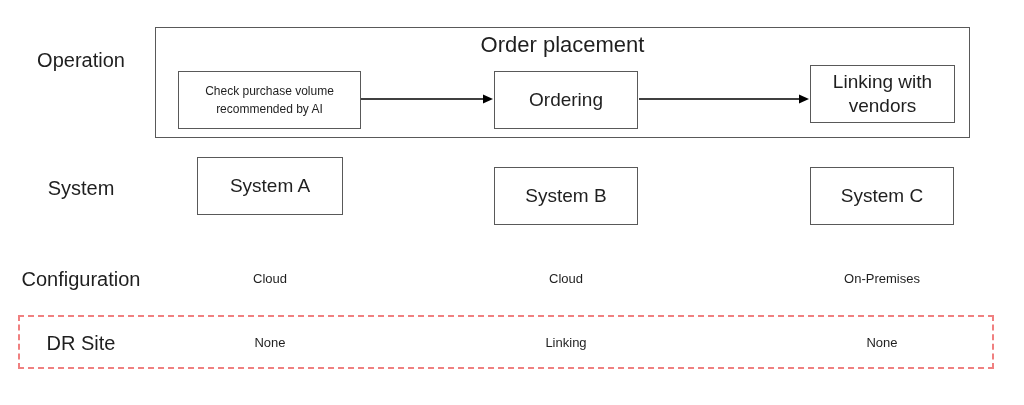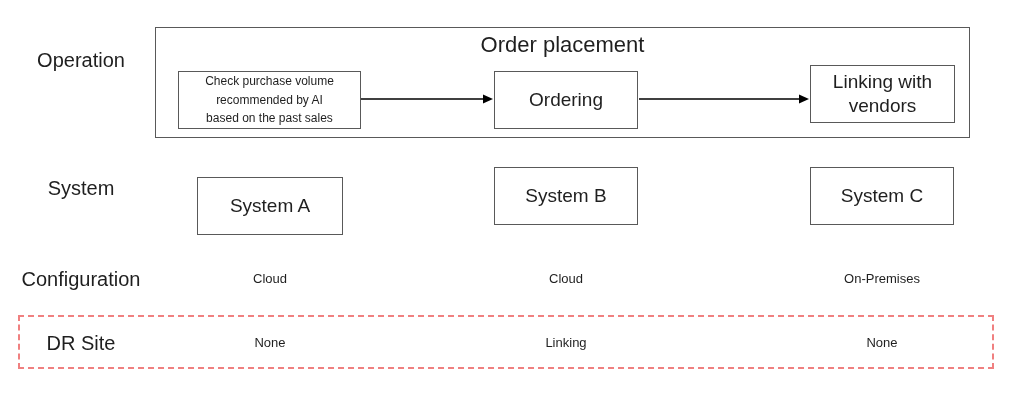--- a/index.html
+++ b/index.html
@@ -57,21 +57,20 @@
   <div class="rowlabel" style="top:268px">Configuration</div>
   <div class="rowlabel" style="top:332px">DR Site</div>
 
   <div class="group-box">
     <div class="group-title">Order placement</div>
   </div>
 
   <div class="box" style="left:178px;top:71px;width:183px;height:58px">
     <span class="small-line">Check purchase volume</span>
     <span class="small-line">recommended by AI</span>
-    <span class="small-line">based on the past sales</span>
   </div>
 
   <svg class="arrow" style="left:361px;top:91px" width="133" height="16" viewBox="0 0 133 16" aria-hidden="true">
     <line x1="0" y1="8" x2="124" y2="8"></line>
     <polygon points="122,3.5 132,8 122,12.5"></polygon>
   </svg>
 
   <div class="box" style="left:494px;top:71px;width:144px;height:58px">
     <span class="big">Ordering</span>
   </div>
@@ -79,21 +78,21 @@
   <svg class="arrow" style="left:639px;top:91px" width="171" height="16" viewBox="0 0 171 16" aria-hidden="true">
     <line x1="0" y1="8" x2="162" y2="8"></line>
     <polygon points="160,3.5 170,8 160,12.5"></polygon>
   </svg>
 
   <div class="box" style="left:810px;top:65px;width:145px;height:58px">
     <span class="big" style="line-height:24px">Linking with</span>
     <span class="big" style="line-height:24px">vendors</span>
   </div>
 
-  <div class="box" style="left:197px;top:177px;width:146px;height:58px">
+  <div class="box" style="left:197px;top:157px;width:146px;height:58px">
     <span class="big">System A</span>
   </div>
   <div class="box" style="left:494px;top:167px;width:144px;height:58px">
     <span class="big">System B</span>
   </div>
   <div class="box" style="left:810px;top:167px;width:144px;height:58px">
     <span class="big">System C</span>
   </div>
 
   <div class="value" style="left:197px;top:268px;width:146px">Cloud</div>

